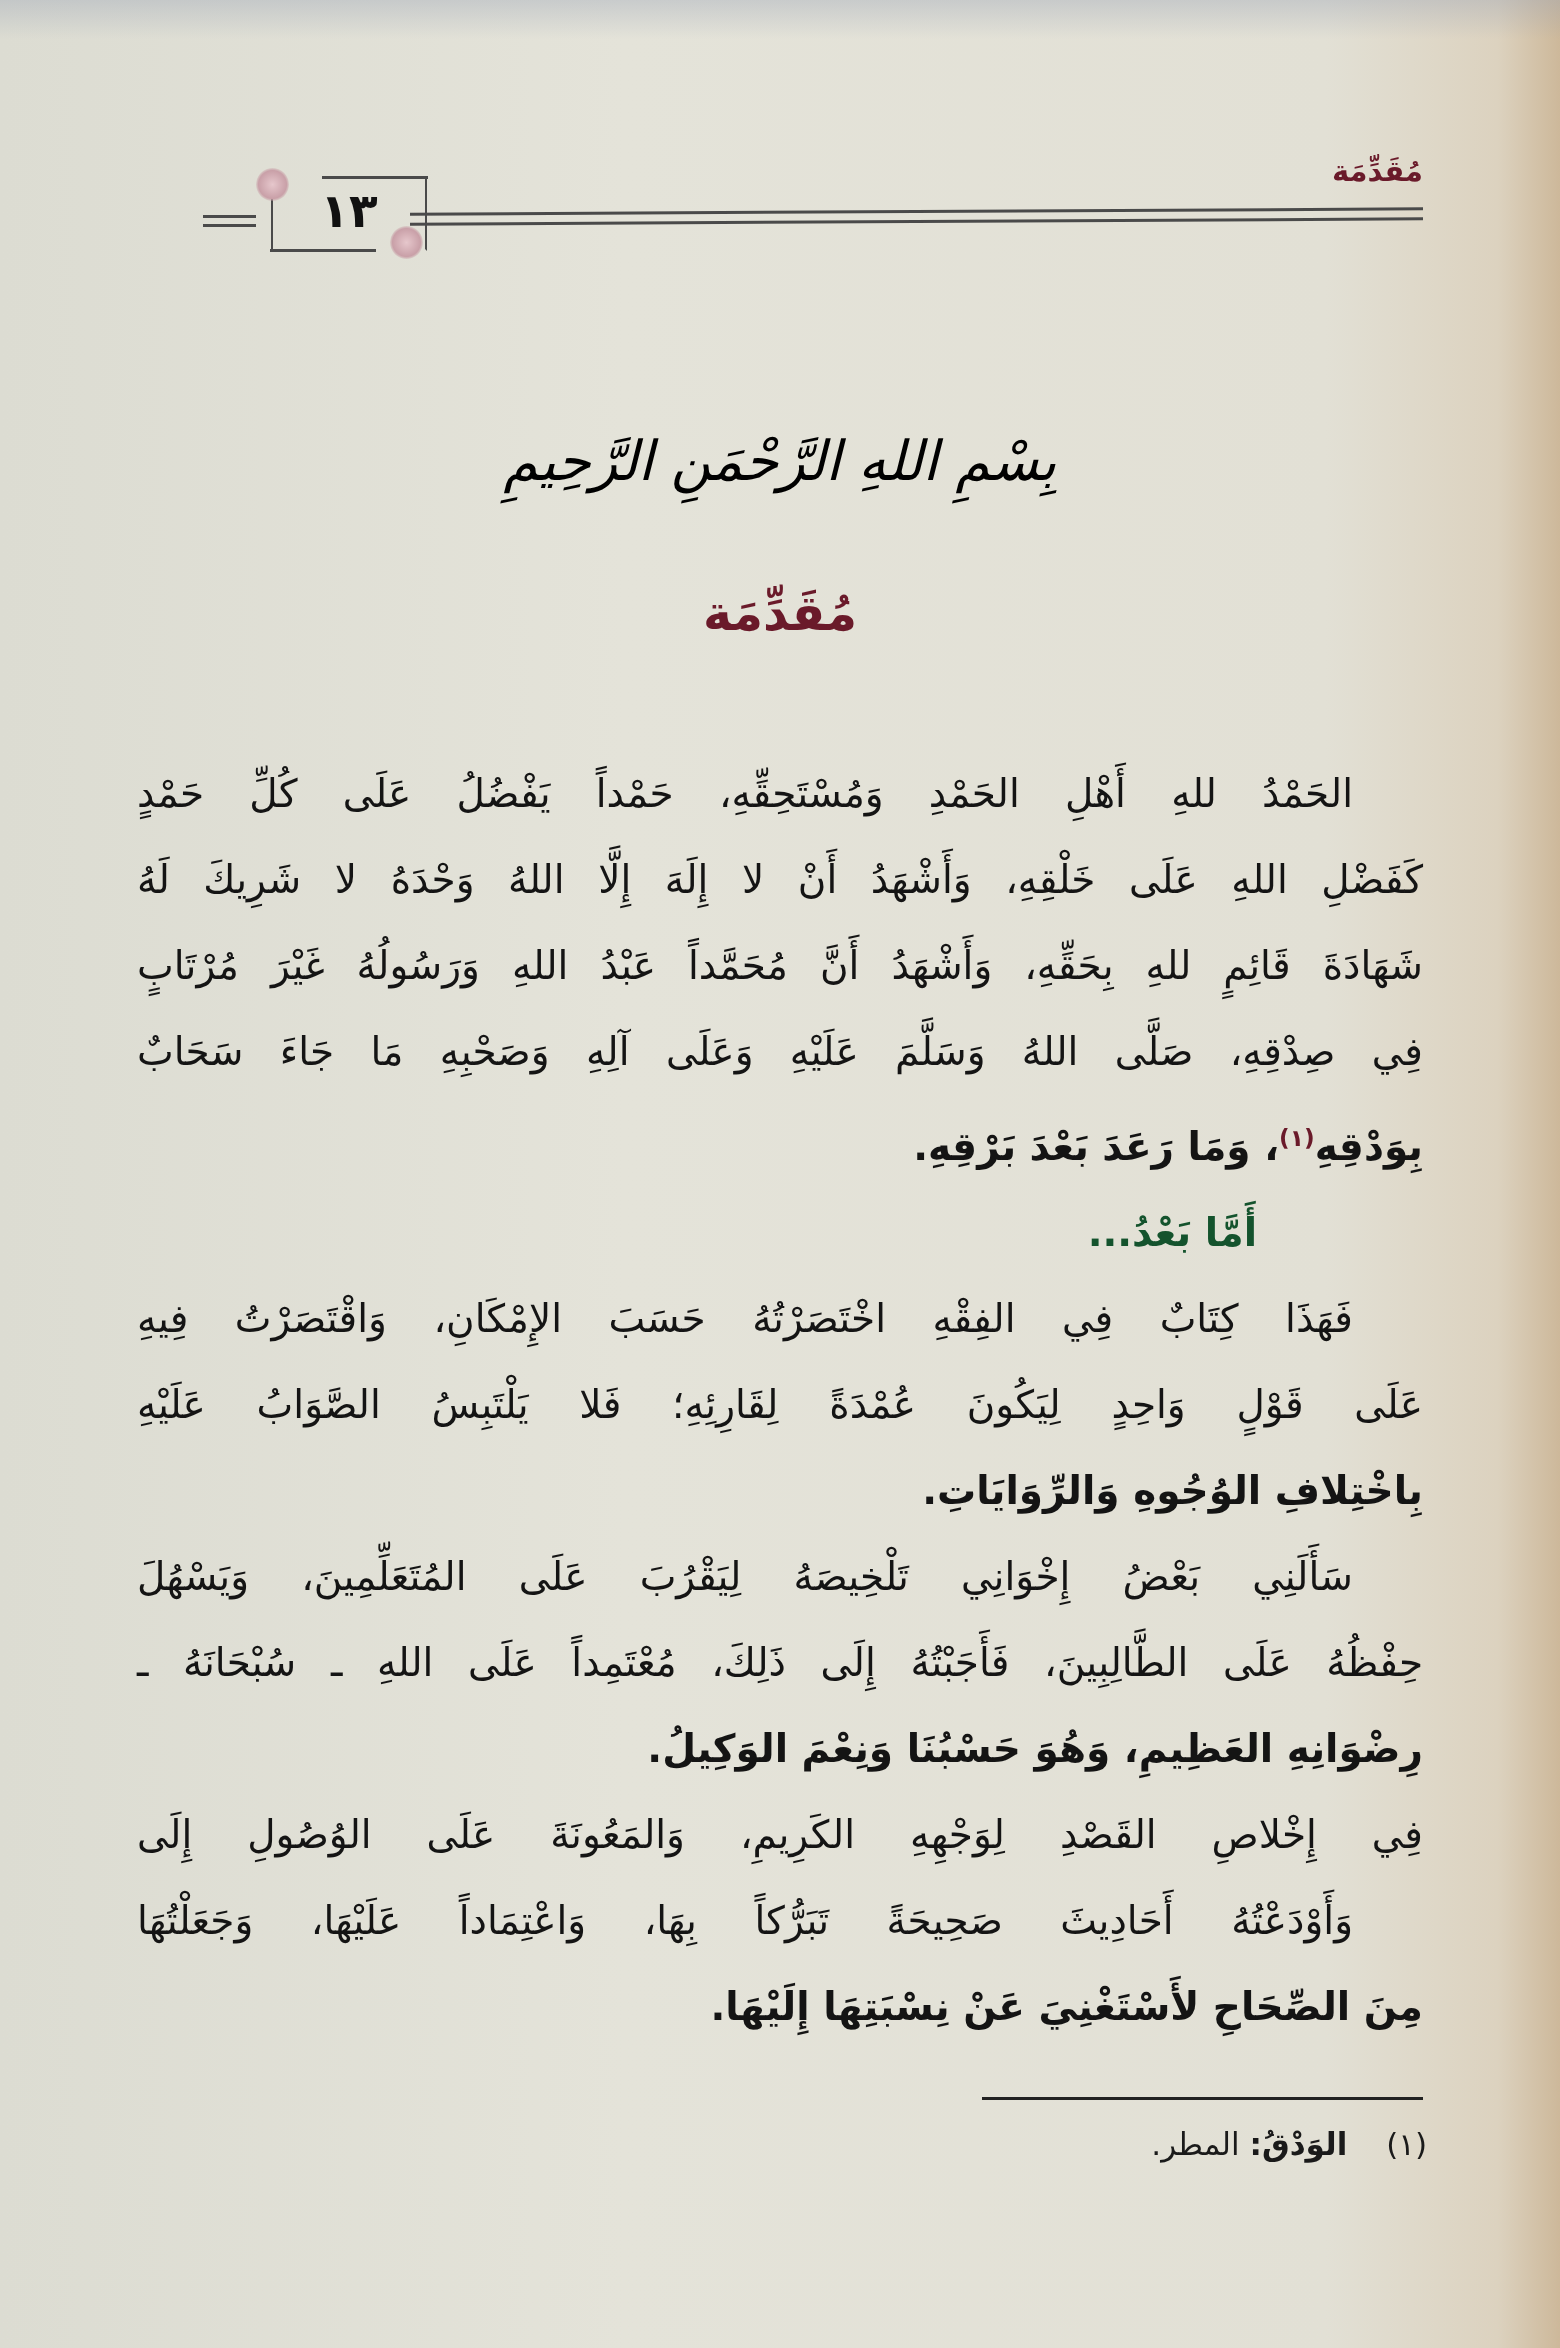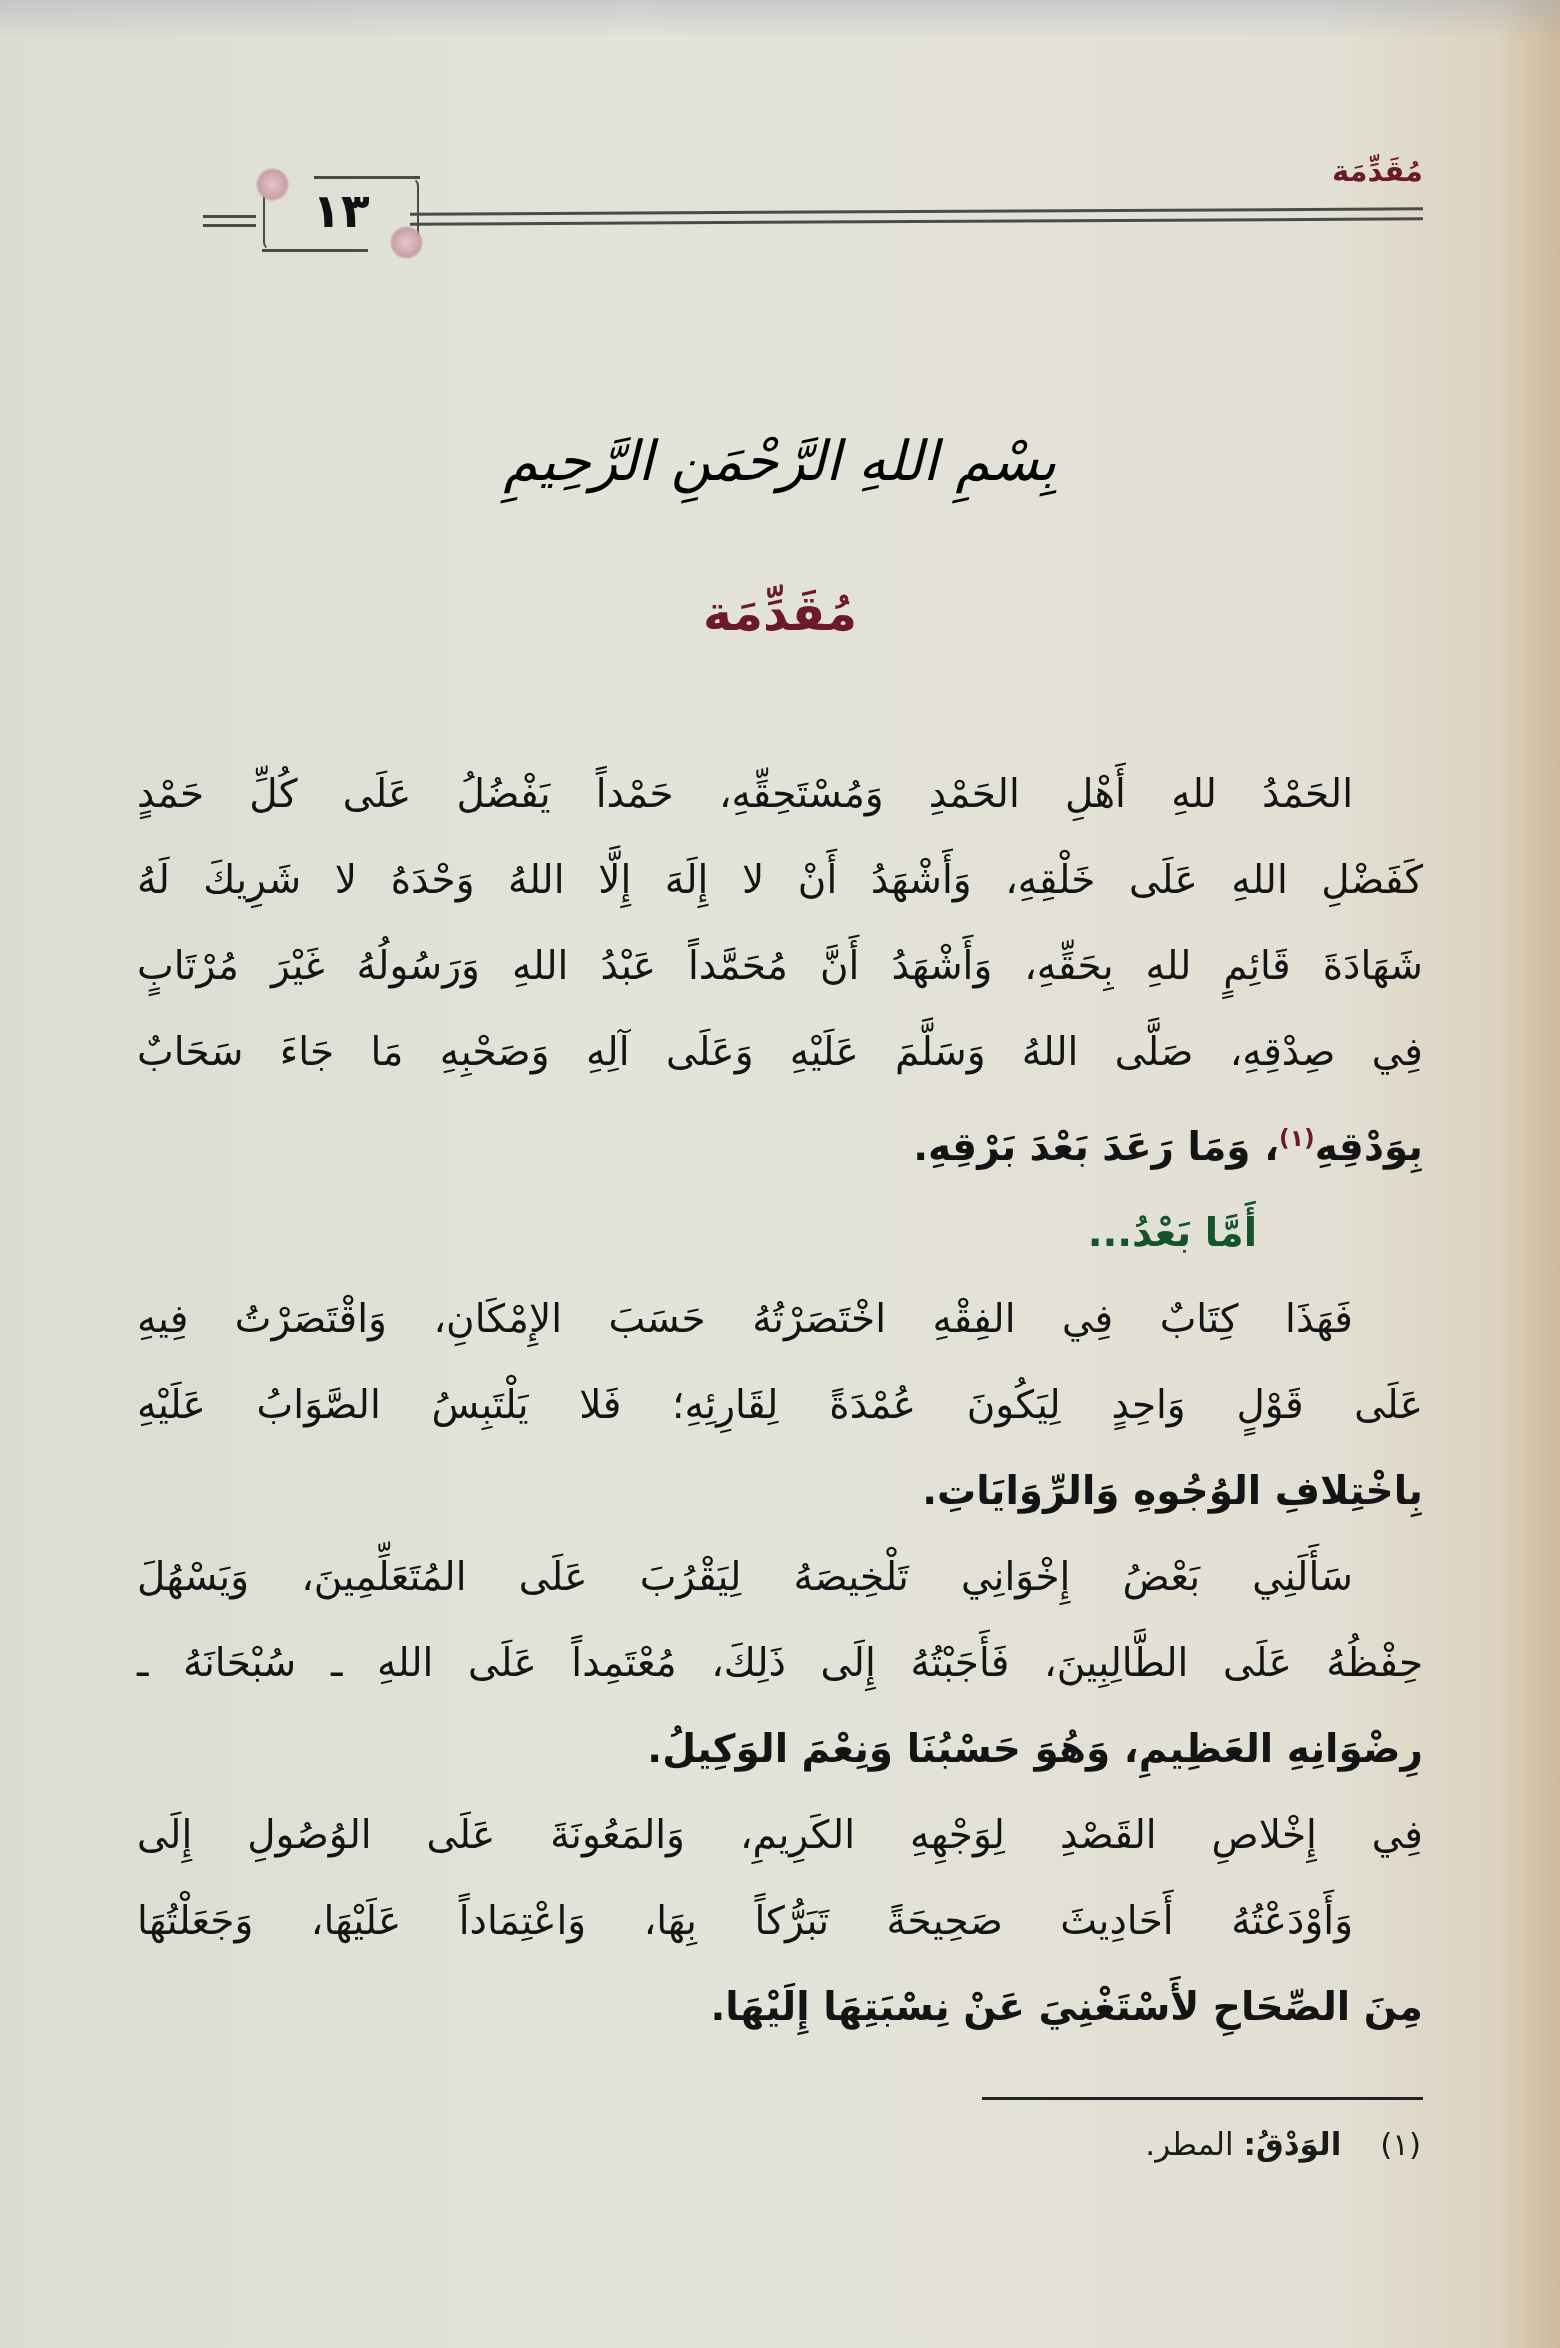--- a/index.html
+++ b/index.html
@@ -30,23 +30,23 @@
   .rule-long::before { top: 0; }
   .rule-long::after { top: 9.8px; }
   .rule-short {
     position: absolute; left: 203px; width: 53px; top: 215px; height: 11.7px;
   }
   .rule-short::before, .rule-short::after {
     content: ""; position: absolute; left: 0; right: 0; height: 2.9px; background: #4a4a4a;
   }
   .rule-short::before { top: 0; } .rule-short::after { top: 8.8px; }
   .page-num-box {
-    position: absolute; left: 263px; top: 177px; width: 152px; height: 70px;
+    position: absolute; left: 271px; top: 177px; width: 152px; height: 70px;
     border-left: 2.9px solid #4a4a4a; border-right: 2.9px solid #4a4a4a;
-    border-top: 2.9px solid transparent; border-bottom: 2.9px solid transparent; border-radius: 9px;
+    border-top: 2.9px solid transparent; border-bottom: 2.9px solid transparent;
   }
   .page-num-box::before {
     content: ""; position: absolute; top: -2.9px; left: 49px; right: -2.9px; height: 2.9px; background: #4a4a4a;
   }
   .page-num-box::after {
     content: ""; position: absolute; bottom: -2.9px; left: -2.9px; right: 49px; height: 2.9px; background: #4a4a4a;
   }
   .page-num {
     position: absolute; left: 0; right: 0; top: 3.9px; text-align: center;
     font-size: 47px; font-weight: bold; color: #111;
@@ -79,21 +79,21 @@
   .line.last { text-align-last: right; font-weight: bold; }
   .indent { padding-right: 70px; }
   .fn-ref { font-size: 23.4px; vertical-align: super; color: #6a1a2a; }
   .amma { display: block; color: #14532d; font-weight: bold; padding-right: 166px; }
 
   
   .fn-rule {
     position: absolute; right: 137px; width: 441px; top: 2097px; height: 2.9px; background: #222;
   }
   .footnote {
-    position: absolute; right: 139px; top: 2126px; font-size: 31px; color: #1a1a1a; text-align: right;
+    position: absolute; right: 133px; top: 2126px; font-size: 31px; color: #1a1a1a; text-align: right;
   }
   .footnote .num { margin-left: 29px; }
   .footnote .term { font-weight: bold; }
 </style>
 </head>
 <body>
 
 <div class="top-shadow"></div>
 
 <div class="page">

